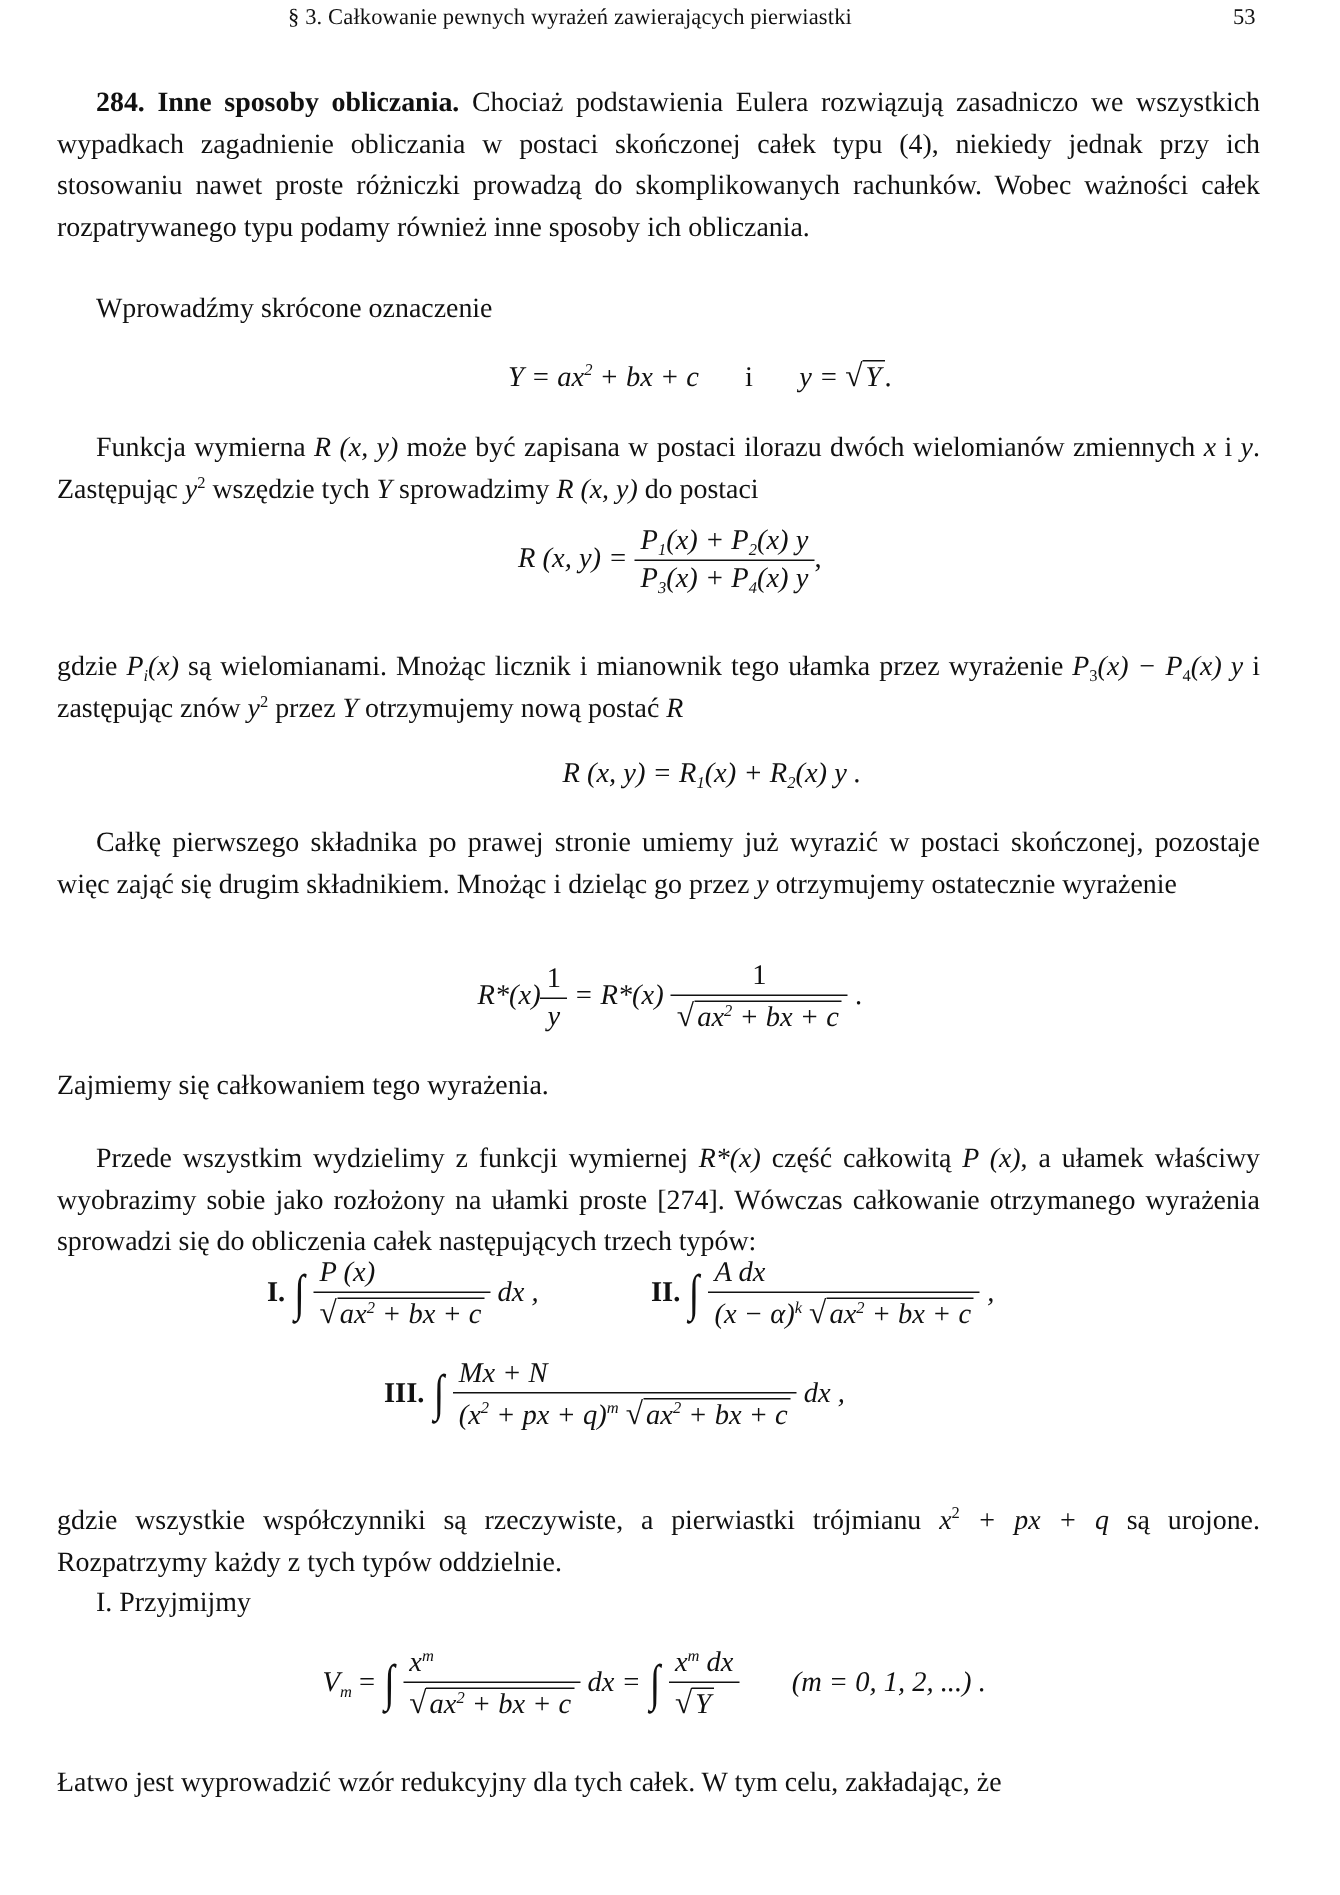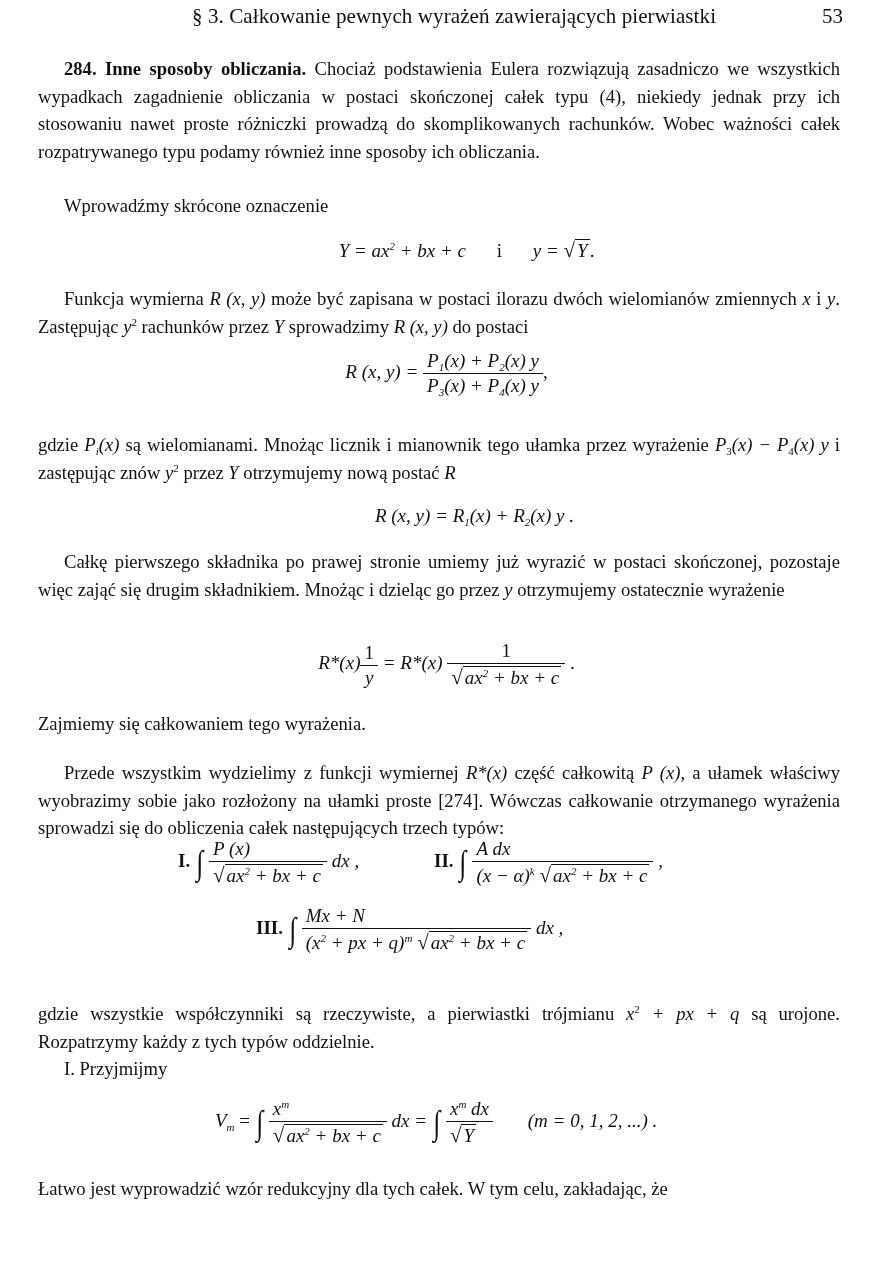--- a/index.html
+++ b/index.html
@@ -3,21 +3,21 @@
 <meta charset="utf-8">
 <style>
   html, body { margin: 0; padding: 0; background: #ffffff; }
   body {
     width: 893px; height: 1263px; position: relative; overflow: hidden;
     font-family: "Liberation Serif", "DejaVu Serif", serif;
     color: #111111;
   }
   .header {
     position: absolute; top: 4px; left: 0; width: 893px; height: 24px;
-    font-size: 21px;
+    font-size: 15px;
   }
   .header .title { position: absolute; left: 192px; top: 0; letter-spacing: 0.1px; }
   .header .pageno { position: absolute; left: 822px; top: 0; }
   .text {
     position: absolute; left: 38px; width: 802px;
     font-size: 18.6px; line-height: 27.5px; text-align: justify;
   }
   .indent { text-indent: 26px; }
   .bold { font-weight: bold; margin-top: 44px; }
   i { font-style: italic; }
@@ -62,21 +62,21 @@
 </div>
 
 <div class="text" style="top:285px;">
   <span class="indent" style="display:inline-block; width:26px;"></span><span>Funkcja wymierna</span>
   <i>R (x, y)</i>
   <span>może być zapisana w postaci ilorazu dwóch wielomianów zmiennych</span>
   <i>x</i>
   <span>i</span>
   <i>y</i><span>. Zastępując</span>
   <i>y</i><sup>2</sup>
-  <span>rachunków przez</span>
+  <span>wszędzie tych</span>
   <i>Y</i>
   <span>sprowadzimy</span>
   <i>R (x, y)</i>
   <span>do postaci</span>
 </div>
 
 <div class="eq" style="top:350px; text-align:center;">
   <span>R (x, y) = </span><span class="frac">
     <span class="num"><span>P</span><sub>1</sub><span>(x) + </span><span>P</span><sub>2</sub><span>(x) y</span></span>
     <span class="den"><span>P</span><sub>3</sub><span>(x) + </span><span>P</span><sub>4</sub><span>(x) y</span></span>

